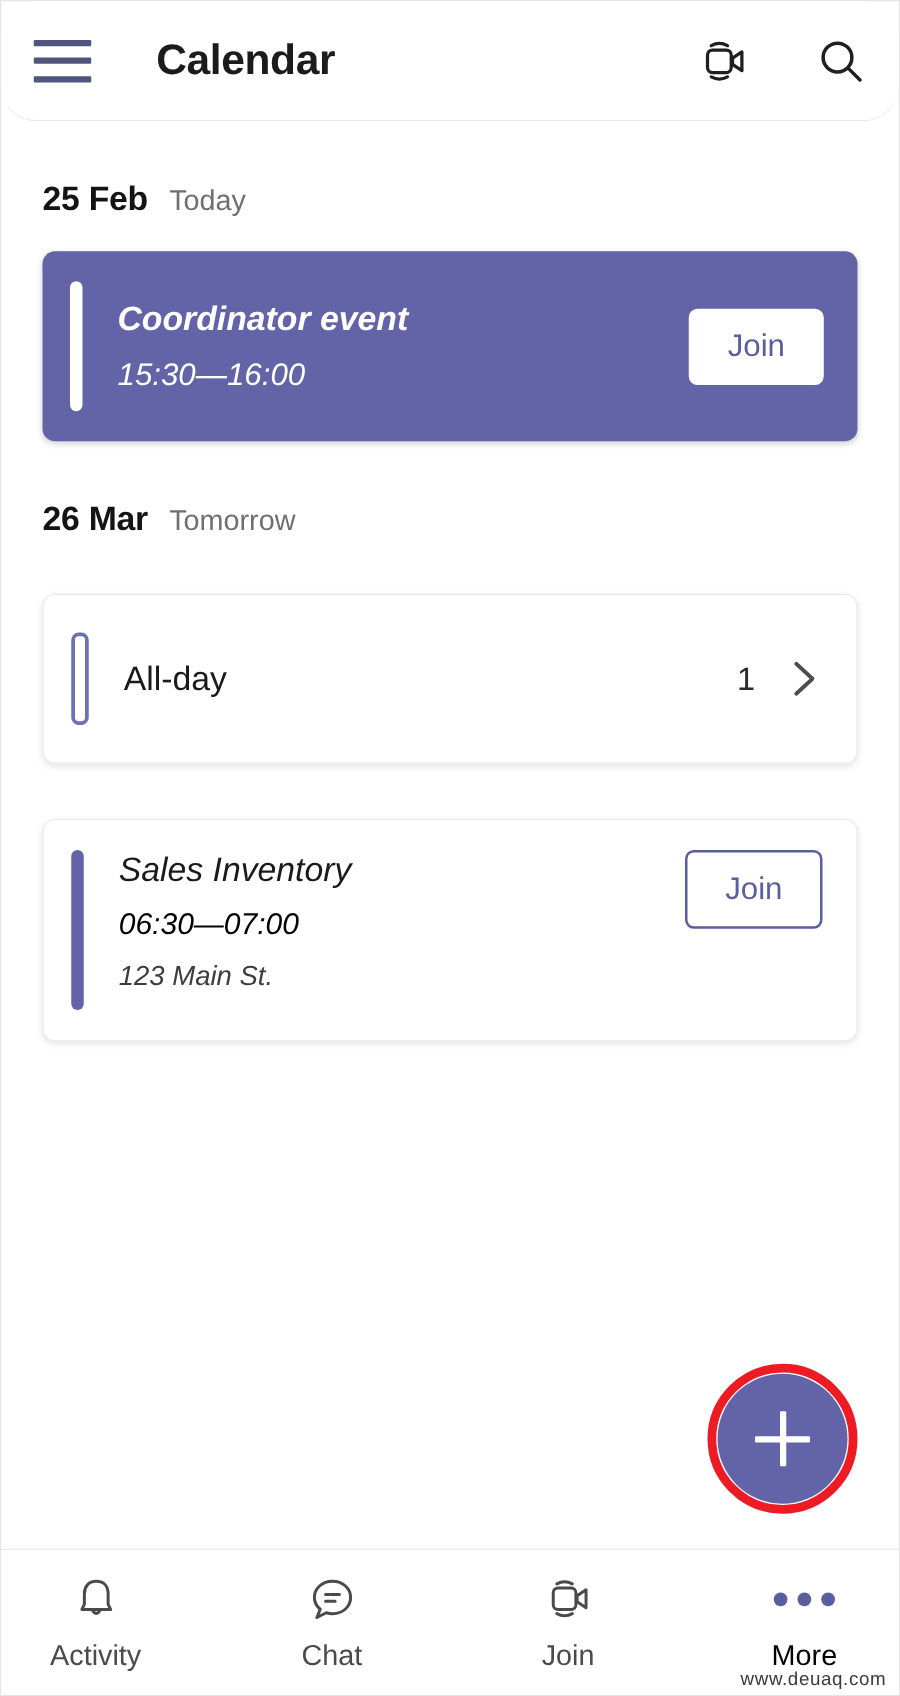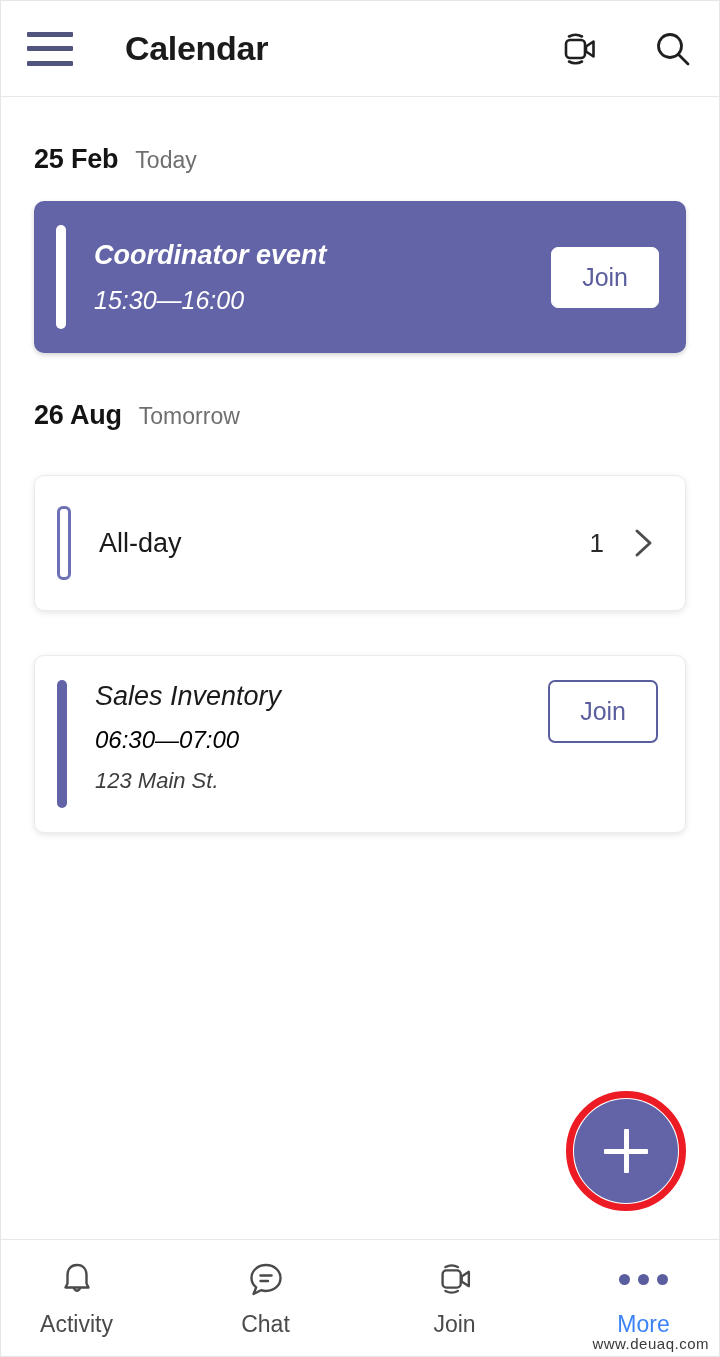--- a/index.html
+++ b/index.html
@@ -24,20 +24,21 @@
 
   
   .header {
     height: 96px;
     flex: 0 0 96px;
     display: flex;
     align-items: center;
     padding: 0 20px 0 26px;
     border-bottom: 1px solid #e8e8e8;
     background: #fff;
+    border-radius: 28px;
   }
   .hamburger {
     width: 46px;
     height: 34px;
     display: flex;
     flex-direction: column;
     justify-content: space-between;
     cursor: pointer;
     flex: 0 0 auto;
   }
@@ -257,21 +258,21 @@
   .nav-icon {
     height: 42px;
     display: flex;
     align-items: center;
     justify-content: center;
   }
   .nav-label {
     font-size: 23px;
     color: #4a4a4a;
   }
-  .nav-item.active .nav-label { color: #3b82f6; }
+  .nav-item.active .nav-label { color: #000000; }
   .dots { display: flex; gap: 8px; align-items: center; height: 42px; }
   .dots i { width: 11px; height: 11px; border-radius: 50%; background: #5b5e9e; display: block; }
 
   .watermark {
     position: absolute;
     right: 10px;
     bottom: 4px;
     font-size: 15px;
     color: #3a3a3a;
     font-family: "Liberation Sans", sans-serif;
@@ -318,21 +319,21 @@
     <div class="event-card filled">
       <div class="accent white"></div>
       <div class="event-body">
         <div class="event-title">Coordinator event</div>
         <div class="event-time">15:30—16:00</div>
       </div>
       <button class="join-btn on-purple">Join</button>
     </div>
 
     <div class="day-header">
-      <span class="day-date">26 Aug</span>
+      <span class="day-date">26 Mar</span>
       <span class="day-rel">Tomorrow</span>
     </div>
 
     <div class="event-card outlined allday-row">
       <div class="accent hollow"></div>
       <div class="allday-label">All-day</div>
       <div class="allday-count">1</div>
       <div class="chevron">
         <svg width="30" height="44" viewBox="0 0 30 44">
           <polyline points="9,10 22,22 9,34" fill="none" stroke="#4d4d4d" stroke-width="3" stroke-linecap="round" stroke-linejoin="round"></polyline>

